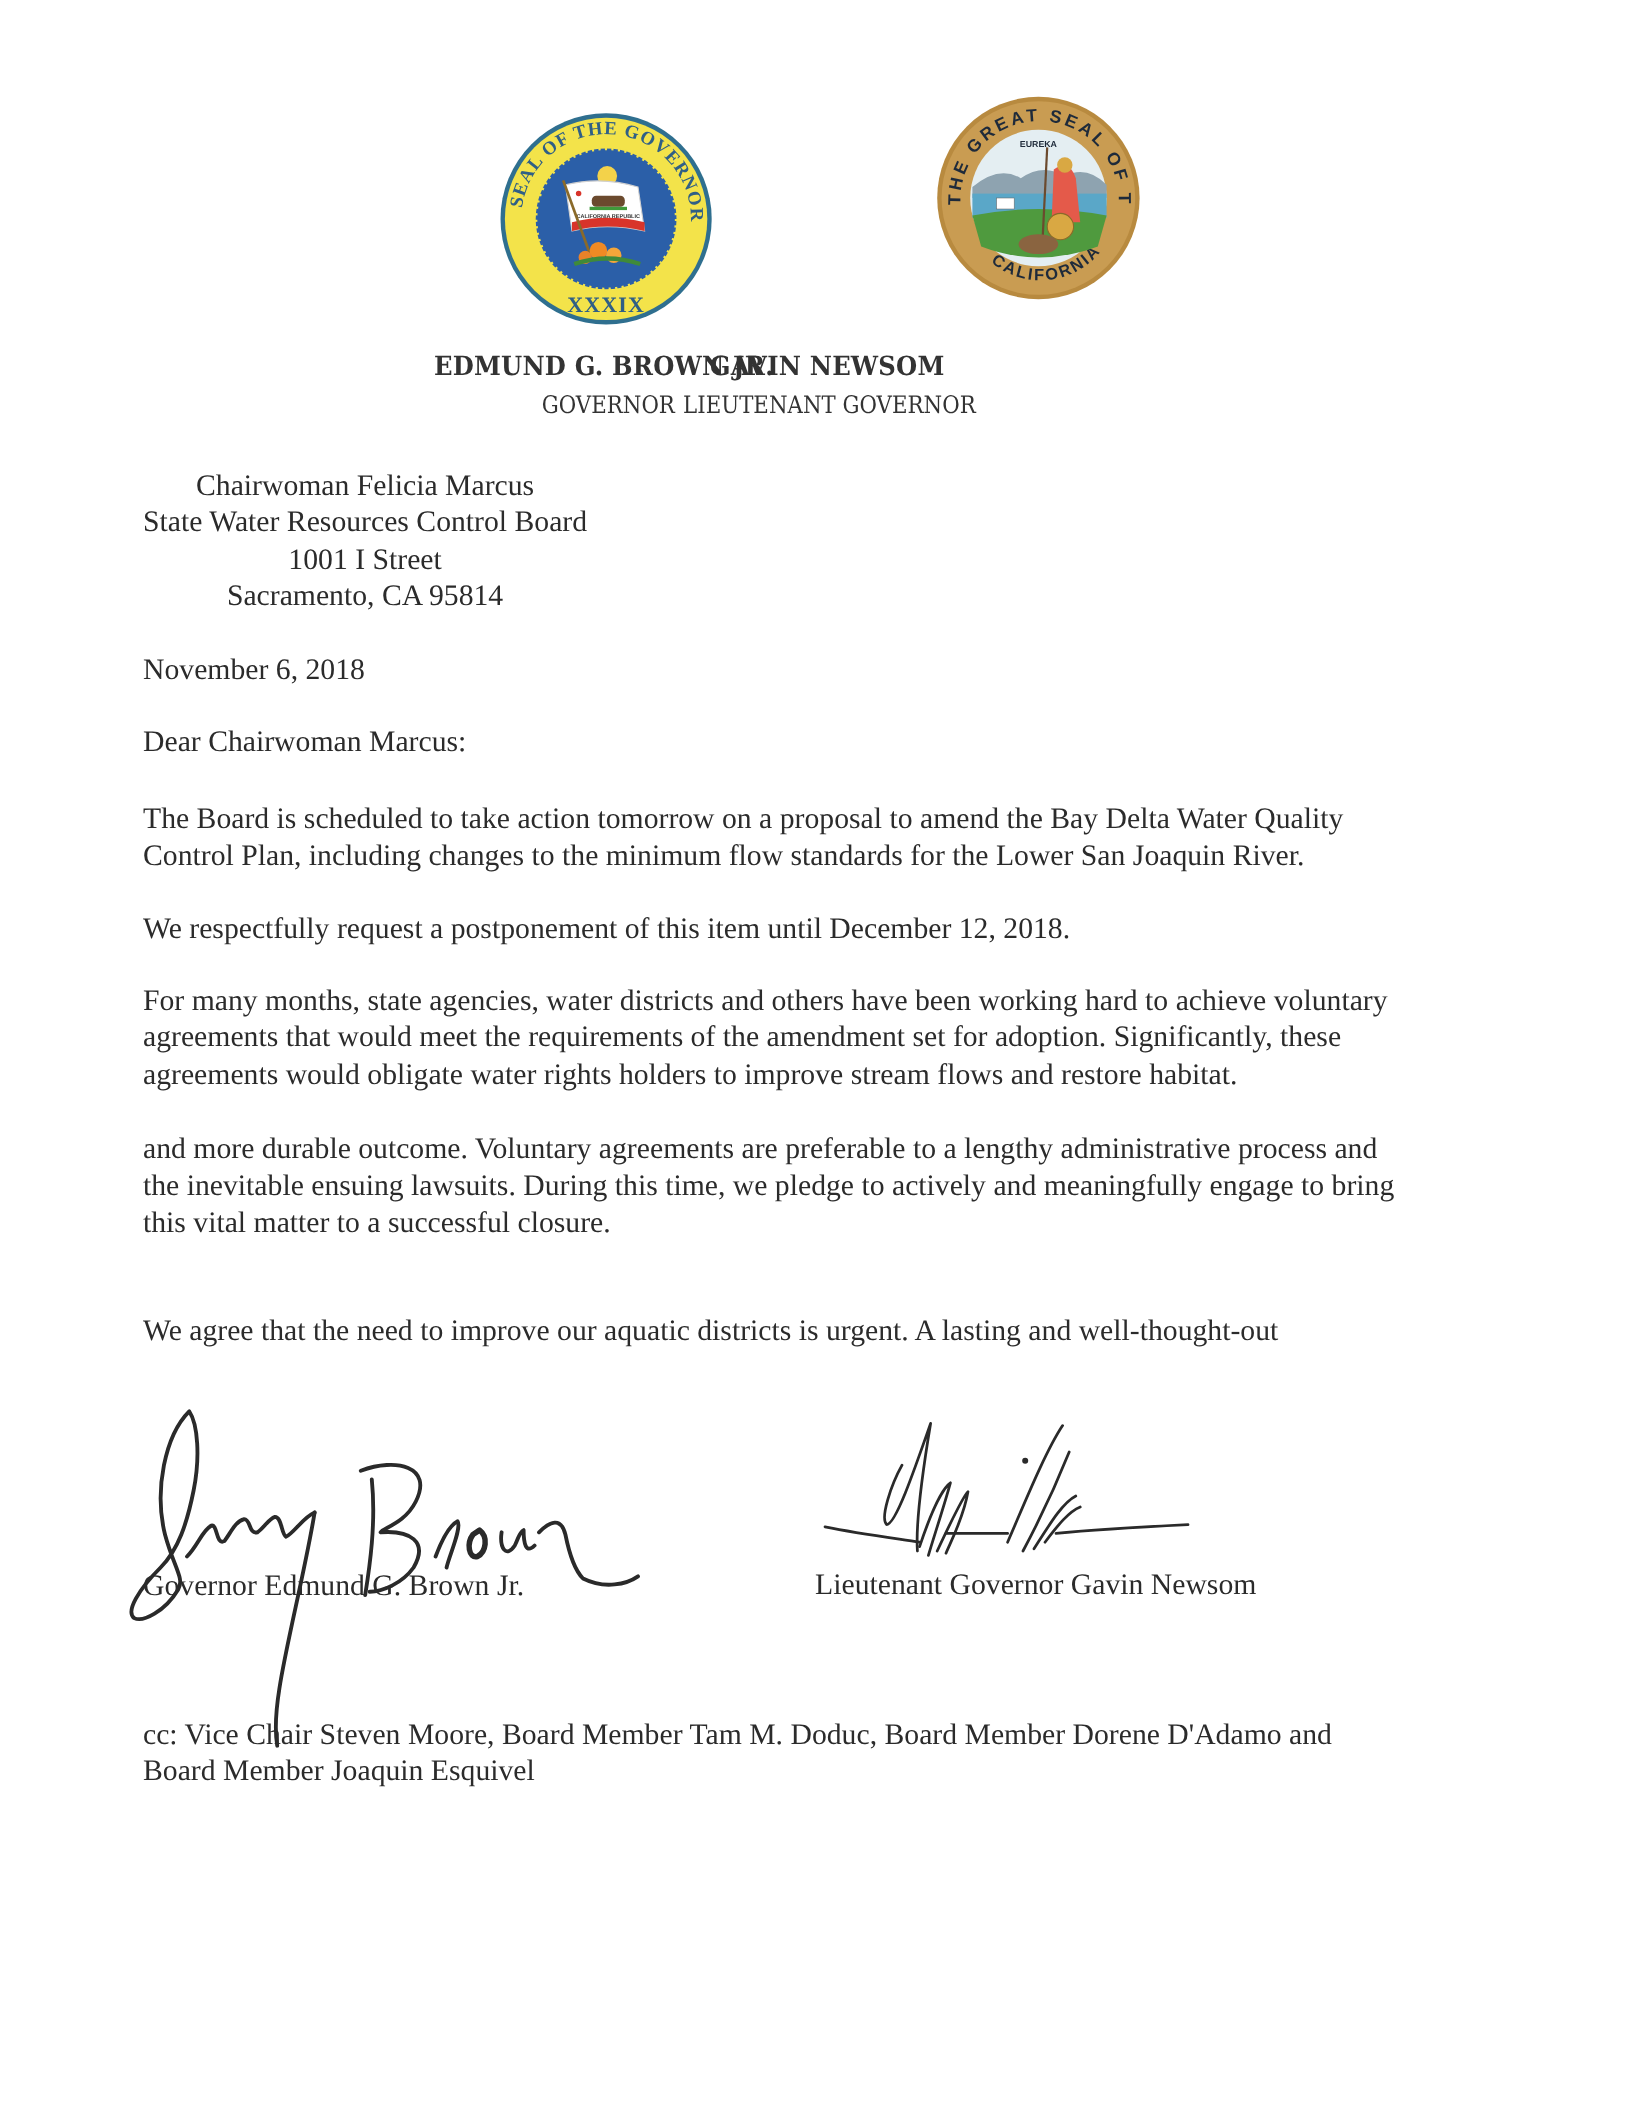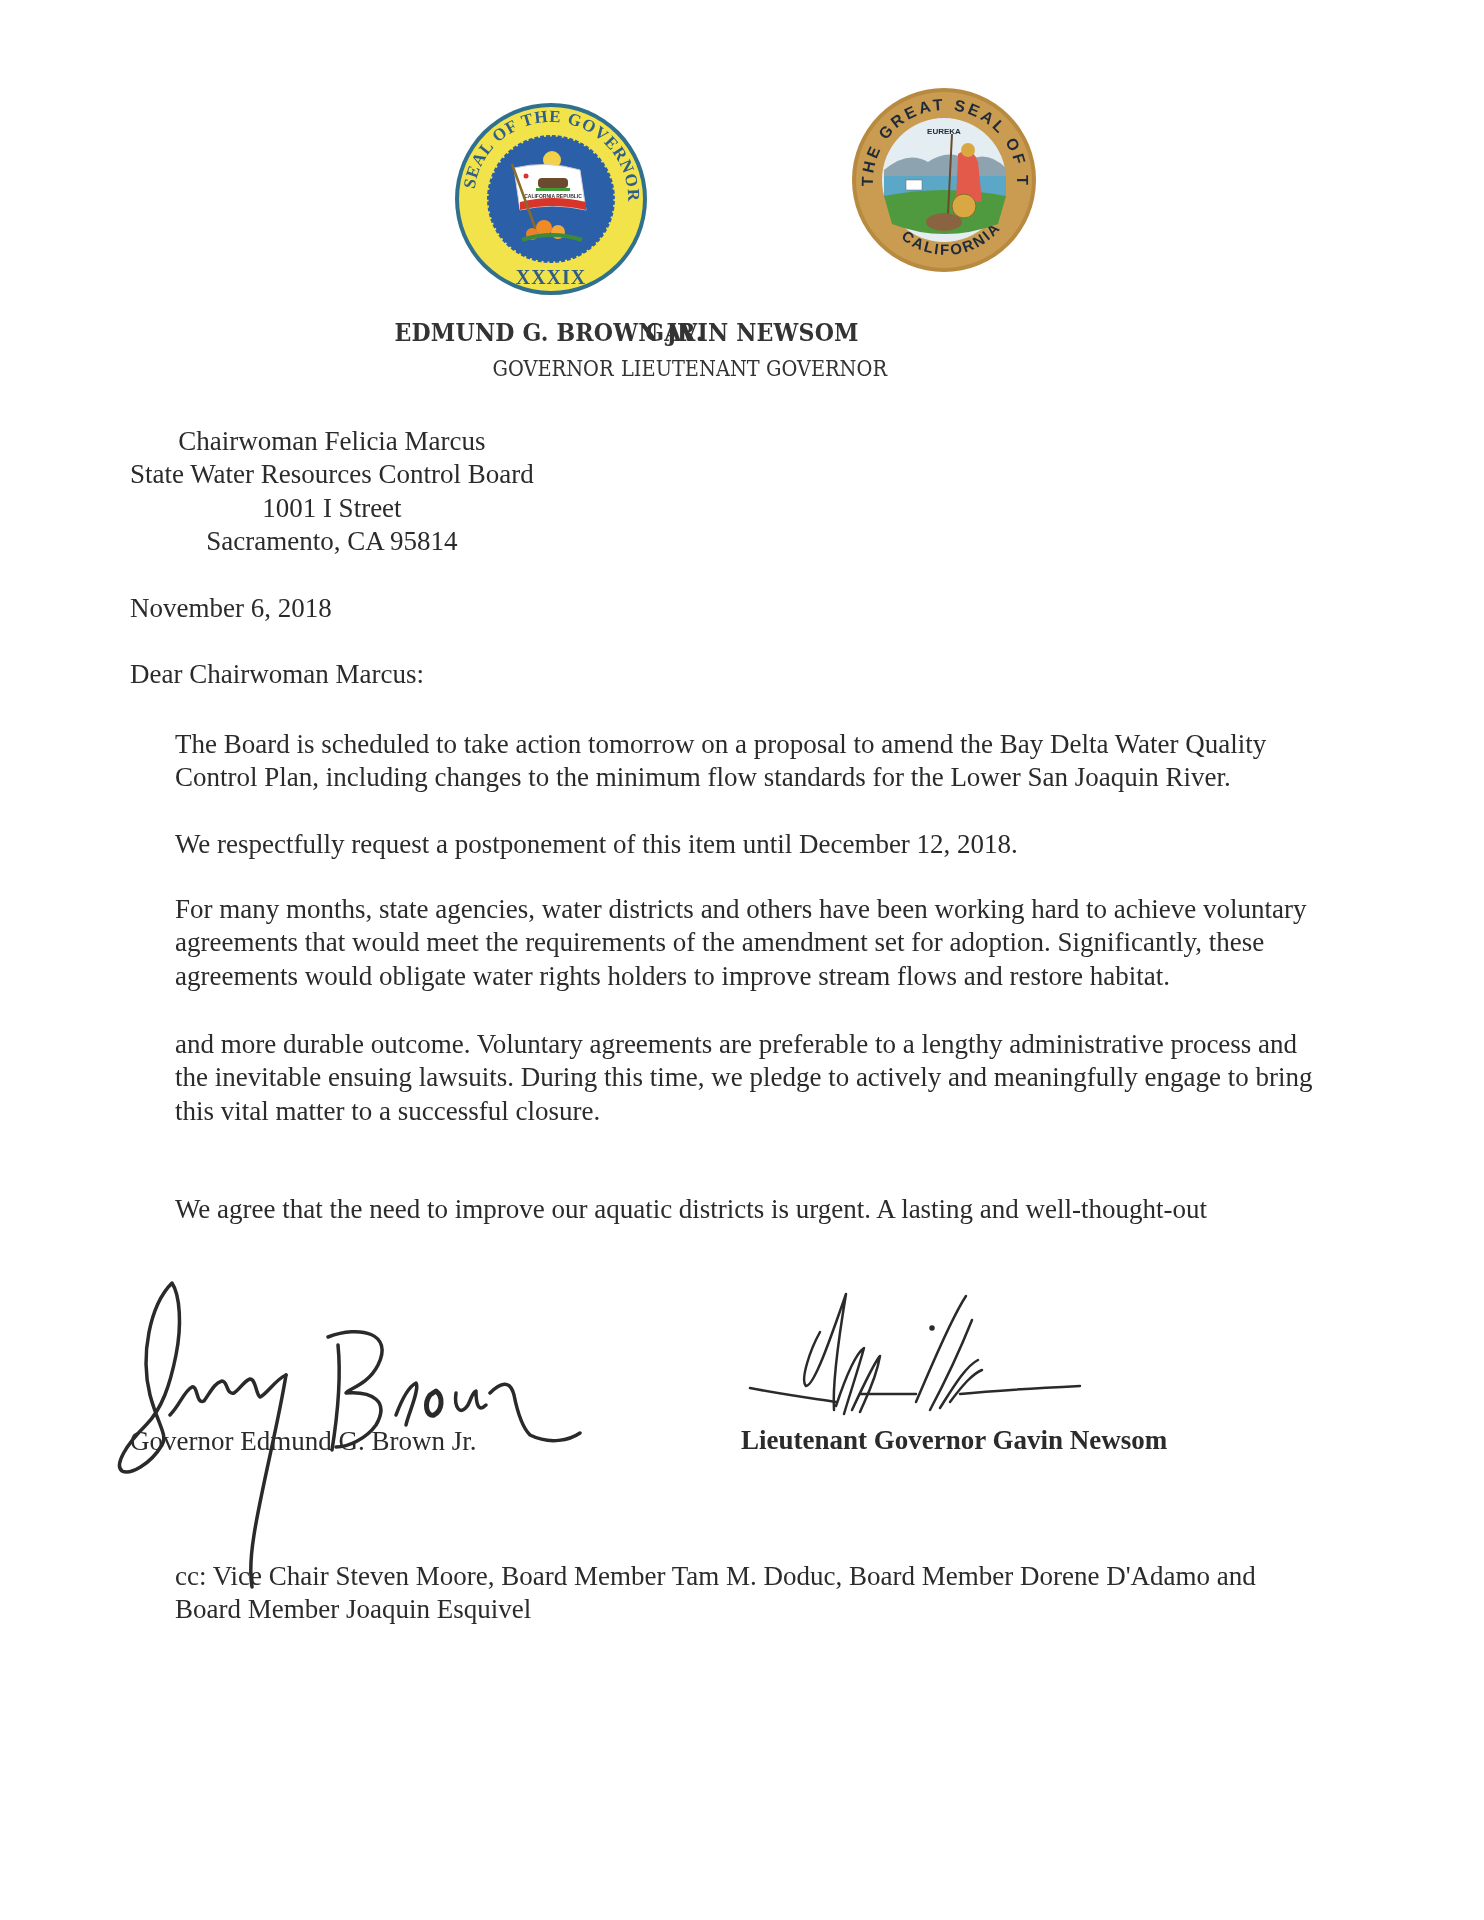--- a/index.html
+++ b/index.html
@@ -8,21 +8,21 @@
     .seal { position: absolute; }
     .hdr-name { position: absolute; font-family: "DejaVu Serif", "Liberation Serif", serif;
                 font-weight: bold; font-size: 24px; letter-spacing: 0.2px; color: #333;
                 text-align: center; white-space: nowrap; transform: scaleX(0.92); transform-origin: center; }
     .hdr-title { position: absolute; font-family: "DejaVu Serif", "Liberation Serif", serif;
                  font-size: 22px; color: #333; text-align: center; white-space: nowrap;
                  transform: scaleX(0.88); transform-origin: center; }
     .block { position: absolute; left: 130px; font-size: 27px; line-height: 33.4px; white-space: nowrap; }
     .block div { height: 33.4px; }
     .para { position: absolute; left: 130px; font-size: 27px; line-height: 33.4px; white-space: nowrap; }
-    .line { display: block; height: 33.4px; margin-left: 45px; }
+    .line { display: block; height: 33.4px; }
     .sig-label { position: absolute; font-size: 27px; white-space: nowrap; line-height: 33px; text-align: right; }
     .sig { position: absolute; }
   </style>
 </head>
 <body>
 
 <div class="seal" style="left:452px; top:98px; width:198px; height:202px;">
   <svg width="198" height="202" viewBox="0 0 198 202">
     <defs>
       <path id="ringTop" d="M 22,101 A 77,77 0 1 1 176,101"></path>
@@ -150,18 +150,18 @@
     <path d="M 112,120 C 126,90 136,70 140,66 C 136,90 124,112 120,122"></path>
     <path d="M 120,104 C 140,104 160,104 176,104"></path>
     <path d="M 176,112 C 190,80 210,30 226,6"></path>
     <path d="M 190,120 C 206,90 220,60 232,30"></path>
     <path d="M 200,118 C 214,96 226,76 238,70"></path>
     <path d="M 210,112 C 222,96 232,84 242,80"></path>
     <path d="M 220,104 C 260,100 300,98 340,96"></path>
     <circle cx="192" cy="38" r="1.5" fill="#2a2a2a"></circle>
   </svg>
 </div>
-<div class="sig-label" style="left:741px; top:1424px;font-weight:bold;">Lieutenant Governor Gavin Newsom</div>
+<div class="sig-label" style="left:741px; top:1424px;">Lieutenant Governor Gavin Newsom</div>
 
 <div class="para" style="top:1560px;">
   <span class="line">cc: Vice Chair Steven Moore, Board Member Tam M. Doduc, Board Member Dorene D'Adamo and</span>
   <span class="line">Board Member Joaquin Esquivel</span>
 </div>
 
 </body></html>

